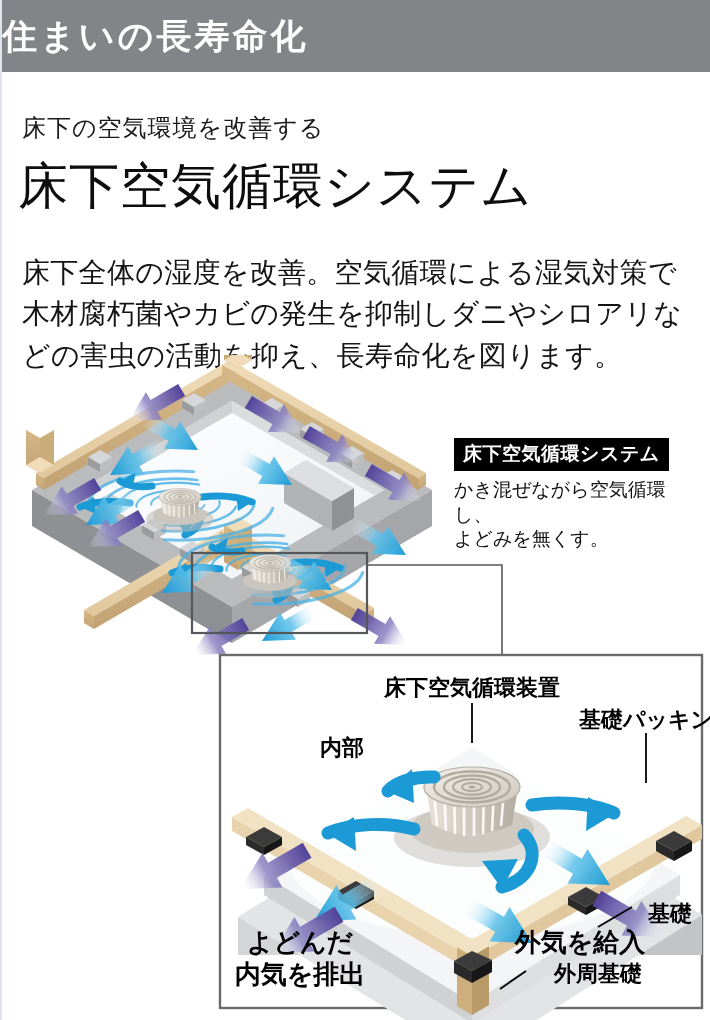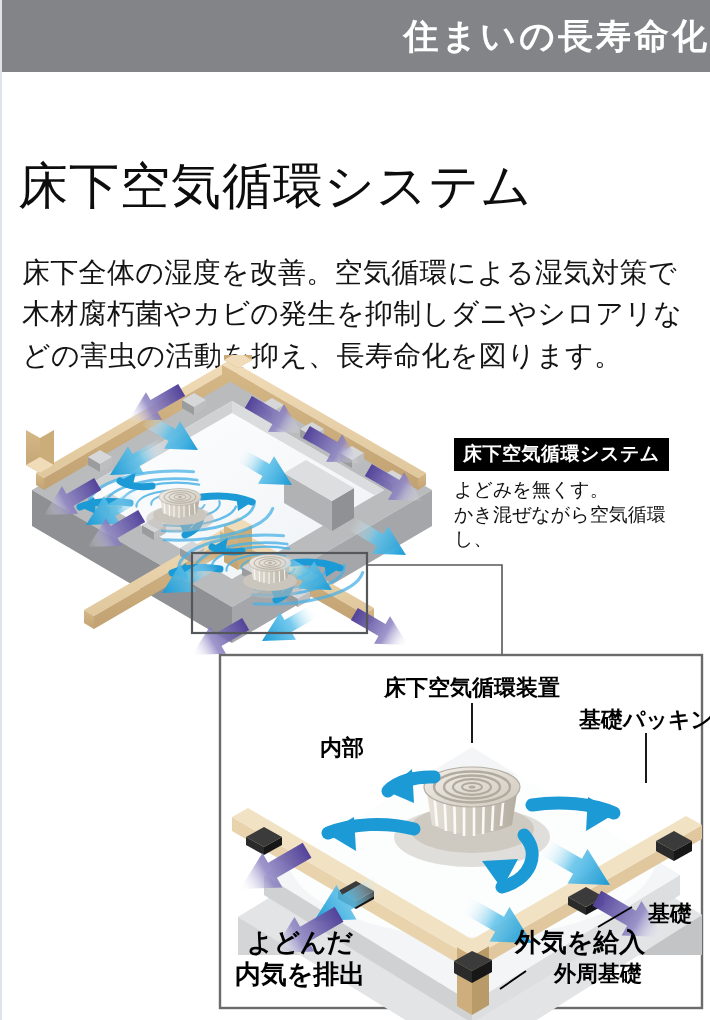--- a/index.html
+++ b/index.html
@@ -10,21 +10,21 @@
     overflow:hidden;position:relative;
     border-left:2px solid #dfe4ea;
     box-sizing:border-box;
   }
   .page{position:relative;width:708px;height:1020px;overflow:hidden;}
 
   
   .banner{
     position:absolute;left:0;top:0;width:708px;height:72px;
     background:#828487;
-    display:flex;align-items:center;justify-content:flex-end;
+    display:flex;align-items:center;justify-content:flex-start;
   }
   .banner-title{
     color:#ffffff;font-size:35px;letter-spacing:3px;
     font-family:"DejaVu Sans","Liberation Sans",sans-serif;
     font-weight:600;
   }
 
   
   .lead{
     position:absolute;left:20px;top:112px;width:660px;
@@ -65,28 +65,29 @@
 </style>
 </head>
 <body>
 
 <div class="page">
 
   <div class="banner">
     <div class="banner-title">住まいの長寿命化</div>
   </div>
 
+  <div class="lead">床下の空気環境を改善する</div>
   <div class="headline">床下空気循環システム</div>
   <div class="body-copy">床下全体の湿度を改善。空気循環による湿気対策で木材腐朽菌やカビの発生を抑制しダニやシロアリなどの害虫の活動を抑え、長寿命化を図ります。</div>
 
   <div class="callout">
     <div class="callout-chip">床下空気循環システム</div>
     <div class="callout-text">
+      <div>かき混ぜながら空気循環し、</div>
       <div>よどみを無くす。</div>
-      <div>かき混ぜながら空気循環し、</div>
     </div>
   </div>
 
   <div class="stage">
   <svg width="708" height="665" viewBox="0 0 708 665" xmlns="http://www.w3.org/2000/svg">
     <defs>
 
       <linearGradient id="blueFadeR" x1="1" y1="0" x2="0" y2="0">
         <stop offset="0" stop-color="#ffffff" stop-opacity="0"></stop>
         <stop offset="0.45" stop-color="#5fc2ea" stop-opacity="0.85"></stop>

